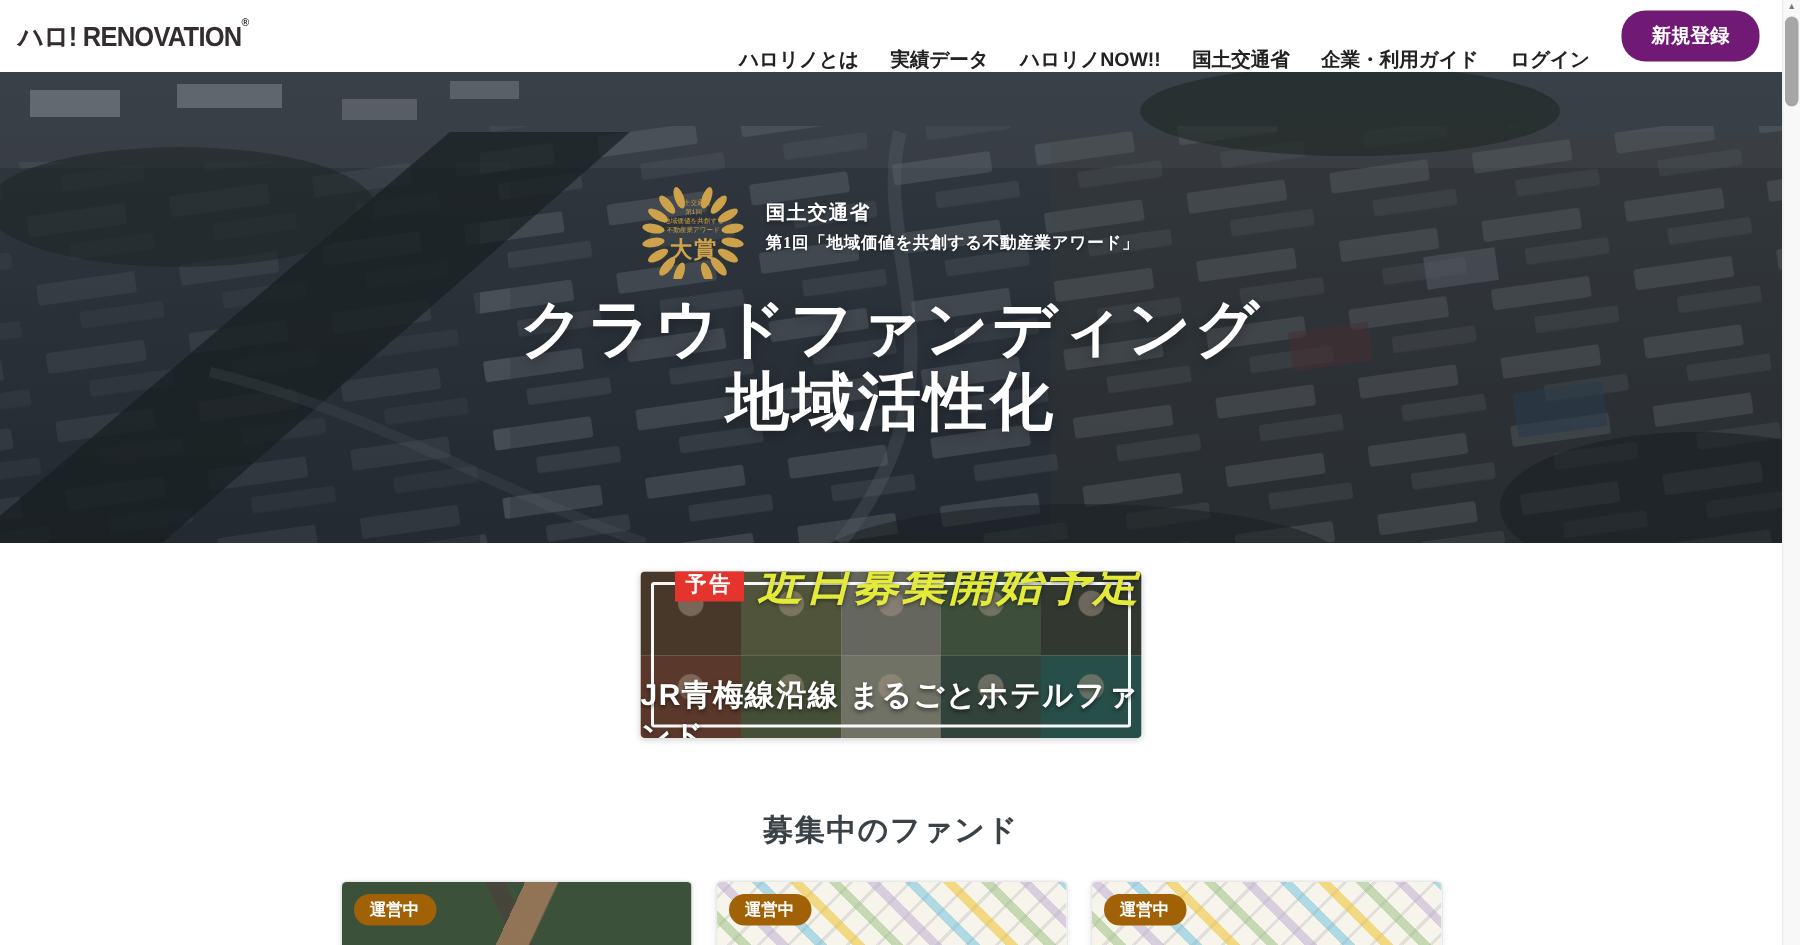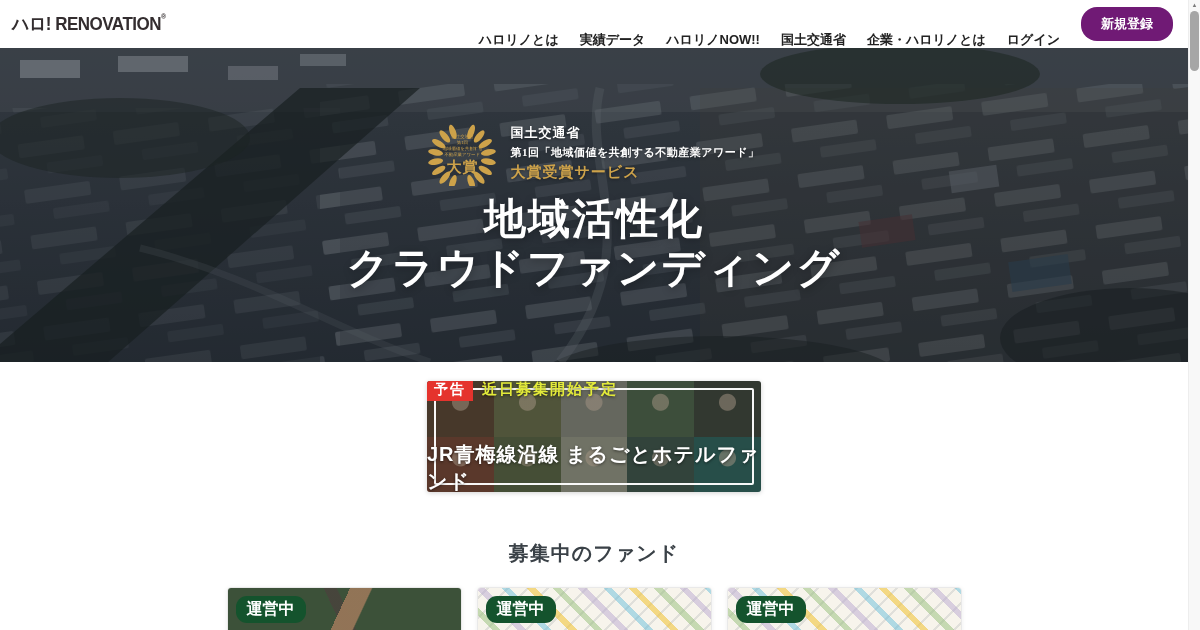--- a/index.html
+++ b/index.html
@@ -54,26 +54,26 @@
   .t1 { background-color: #5d4a38 !important; } .t2 { background-color: #6b7350 !important; }
   .t3 { background-color: #8a8f85 !important; } .t4 { background-color: #4f6b52 !important; }
   .t5 { background-color: #3f4a42 !important; } .t6 { background-color: #7a4a3a !important; }
   .t7 { background-color: #5a6b4a !important; } .t8 { background-color: #9aa08f !important; }
   .t9 { background-color: #3e5a52 !important; } .t10 { background-color: #2f6b66 !important; }
   .tiles div { background-blend-mode: normal; }
   .promo-shade { position: absolute; inset: 0; background: rgba(25,20,12,.32); }
   .promo-frame { position: absolute; inset: 7px; border: 2px solid rgba(255,255,255,.96);
     border-radius: 2px; pointer-events: none; }
   .promo-content { position: absolute; inset: 0; display: flex; flex-direction: column;
-    align-items: flex-start; justify-content: center; gap: 5px; }
+    align-items: flex-end; justify-content: center; gap: 5px; }
   .promo-row { display: flex; align-items: center; gap: 9px; }
   .yokoku { background: #e5332d; color: #fff; font-size: 14px; font-weight: 700;
     padding: 2px 7px; letter-spacing: 2px; }
-  .promo-headline { color: #e3ea3a; font-size: 15px; font-weight: 800;
-    letter-spacing: 2px; text-shadow: 0 1px 3px rgba(0,0,0,.55); }
+  .promo-headline { color: #e3ea3a; font-size: 30px; font-weight: 800;
+    letter-spacing: 2px; text-shadow: 0 1px 3px rgba(0,0,0,.55); font-style: italic; }
   .promo-title { color: #fff; font-size: 20px; font-weight: 800; letter-spacing: 1px;
     text-shadow: 0 1px 3px rgba(0,0,0,.55); margin-top: 35px; }
 
   
   .funds { text-align: center; margin-top: 48px; }
   .funds h2 { font-size: 20px; color: #3a4147; letter-spacing: 1px; font-weight: 700;
     margin-bottom: 20px; }
   .cards { display: flex; justify-content: center; gap: 15px; }
   .card { width: 235px; height: 215px; background: #fff; border: 1px solid #e9e9e9;
     border-radius: 4px; position: relative; overflow: hidden; cursor: pointer;
@@ -83,22 +83,22 @@
     linear-gradient(115deg, rgba(0,0,0,0) 0 40%, rgba(150,118,88,.95) 40% 47%, rgba(0,0,0,0) 47.5%),
     linear-gradient(65deg, rgba(0,0,0,0) 0 55%, rgba(73,66,60,.8) 55% 59%, rgba(0,0,0,0) 59.5%),
     linear-gradient(180deg, #3c5139 0 42%, #69786a 42% 58%, #dfe2df 58% 100%); }
   .img-illust { background:
     repeating-linear-gradient(45deg, rgba(240,193,46,.55) 0 6px, rgba(0,0,0,0) 6px 18px,
       rgba(148,190,120,.5) 18px 24px, rgba(0,0,0,0) 24px 36px,
       rgba(185,168,208,.5) 36px 42px, rgba(0,0,0,0) 42px 54px,
       rgba(88,184,216,.45) 54px 60px, rgba(0,0,0,0) 60px 72px),
     repeating-linear-gradient(-45deg, rgba(120,130,140,.18) 0 2px, rgba(0,0,0,0) 2px 14px),
     #f7f4ec; }
-  .status { position: absolute; top: 8px; left: 8px; background: #14532d; color: #fff;
-    font-size: 16px; font-weight: 700; padding: 3px 11px; border-radius: 11px; }
+  .status { position: absolute; top: 8px; left: 8px; background: #a16207; color: #fff;
+    font-size: 11px; font-weight: 700; padding: 3px 11px; border-radius: 11px; }
 
   
   .scrollbar { position: fixed; top: 0; right: 0; width: 12px; height: 630px;
     background: #f8f8f8; border-left: 1px solid #ededed; cursor: pointer; }
   .sb-arrow { height: 10px; text-align: center; font-size: 6px; line-height: 11px;
     color: #7b7b7b; }
   .sb-thumb { position: absolute; top: 11px; left: 1px; width: 9px; height: 60px;
     background: #a6a6a6; border-radius: 5px; }
 </style>
 </head>
@@ -106,21 +106,21 @@
 
 <div class="page">
 
   <header>
     <div class="logo"><span>ハロ! RENOVATION</span><sup>®</sup></div>
     <nav>
       <a>ハロリノとは</a>
       <a>実績データ</a>
       <a>ハロリノNOW!!</a>
       <a>国土交通省</a>
-      <a>企業・ハロリノとは</a>
+      <a>企業・利用ガイド</a>
       <a>ログイン</a>
       <button class="signup">新規登録</button>
     </nav>
   </header>
 
   <section class="hero">
     <svg class="hero-bg" viewBox="0 0 1188 314" preserveAspectRatio="none">
       <defs>
         <linearGradient id="sky" x1="0" y1="0" x2="0" y2="1">
           <stop offset="0" stop-color="#4a5056"></stop>
@@ -180,26 +180,25 @@
             <span class="tiny">国土交通省</span>
             <span class="tiny">第1回</span>
             <span class="tiny">地域価値を共創する</span>
             <span class="tiny">不動産業アワード</span>
             <span class="grand">大賞</span>
           </div>
         </div>
         <div class="award-lines">
           <div class="award-l1">国土交通省</div>
           <div class="award-l2">第1回「地域価値を共創する不動産業アワード」</div>
-          <div class="award-l3">大賞受賞サービス</div>
         </div>
       </div>
       <h1 class="hero-title">
+        <span>クラウドファンディング</span>
         <span>地域活性化</span>
-        <span>クラウドファンディング</span>
       </h1>
     </div>
   </section>
 
   <a class="promo">
     <div class="tiles">
       <div class="t1"></div>
         <div class="t2"></div>
         <div class="t3"></div>
         <div class="t4"></div>

